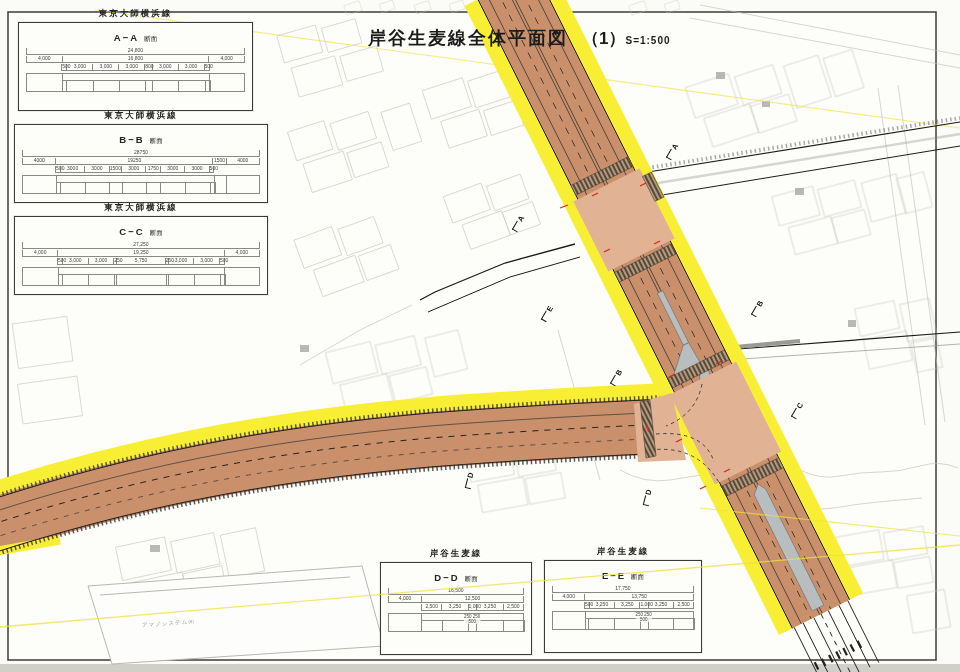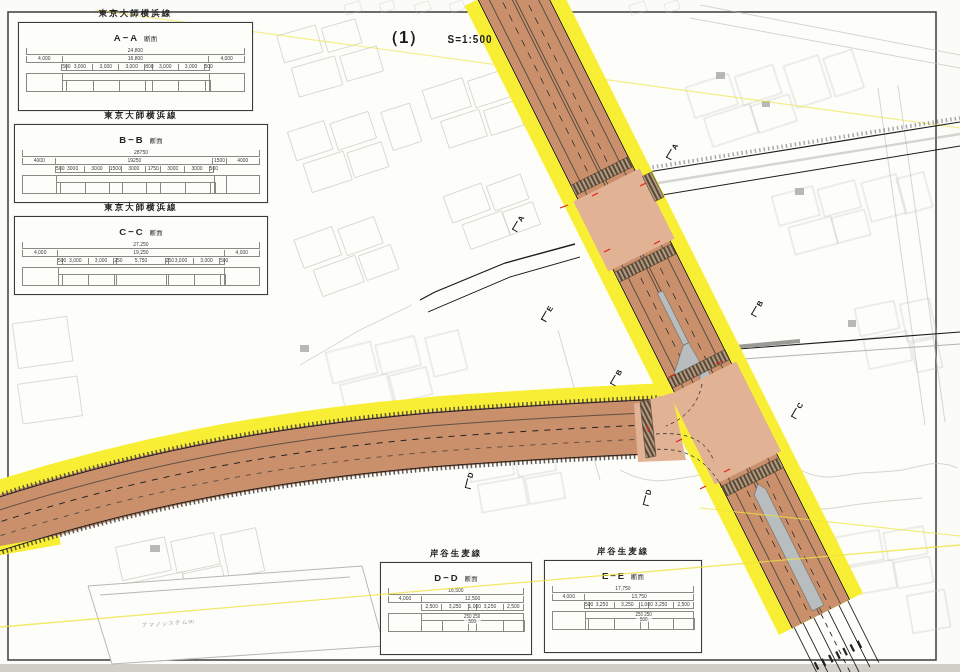--- a/index.html
+++ b/index.html
@@ -6,21 +6,21 @@
   #page{position:relative;width:960px;height:672px;background:#fbfbf7;overflow:hidden;
         font-family:"Liberation Sans",sans-serif;}
   svg{display:block;}
   #mapsvg{position:absolute;left:0;top:0;z-index:0;}
   #overlay{position:absolute;left:0;top:0;z-index:3;pointer-events:none;}
 
   
   #titlebar{position:absolute;left:368px;top:26px;z-index:2;display:flex;align-items:baseline;color:#1c1c1c;}
   #titlebar .t{font-size:18px;font-weight:bold;letter-spacing:2px;}
   #titlebar .n{font-size:17px;font-weight:bold;margin-left:14px;}
-  #titlebar .s{font-size:10px;font-weight:bold;margin-left:22px;letter-spacing:1px;}
+  #titlebar .s{font-size:10px;font-weight:bold;letter-spacing:1px;}
 
   
   .secwrap{position:absolute;z-index:2;}
   .roadlbl{font-size:8.5px;font-weight:bold;color:#222;text-align:center;letter-spacing:2px;margin-bottom:2px;}
   .secbox{background:#fdfdfa;border:1px solid #3a3a3a;padding:3px 7px 4px 7px;box-shadow:0 0 0 1px rgba(120,120,110,.12);}
   .sechead{text-align:center;margin:1px 0 3px 0;color:#222;}
   .seccode{font-size:9.5px;font-weight:bold;letter-spacing:2px;}
   .dan{font-size:6.5px;margin-left:5px;}
   .dims{position:relative;margin-top:2px;}
   .dimrow{display:flex;border-bottom:1px solid #8a8a82;margin-bottom:1px;height:6px;}
@@ -284,20 +284,21 @@
     <line x1="669" y1="377" x2="675" y2="374"></line>
         <line x1="716" y1="364" x2="722" y2="361"></line>
     <line x1="724" y1="472" x2="730" y2="469"></line>
         <line x1="676" y1="442" x2="682" y2="439"></line>
     <line x1="646" y1="425" x2="649" y2="432"></line>
         <line x1="700" y1="489" x2="706" y2="486"></line>
   </g>
 </svg>
 
 <div id="titlebar">
+  <span class="t">岸谷生麦線全体平面図</span>
   <span class="n">（1）</span>
   <span class="s">S=1:500</span>
 </div>
 
 <div class="secwrap" style="left:18px;top:8px;width:235px;">
   <div class="roadlbl">東京大師横浜線</div>
   <div class="secbox" style="height:80px;">
     <div class="sechead"><span class="seccode">A−A</span><span class="dan">断面</span></div>
     <div class="dims">
           <div class="dimrow">

